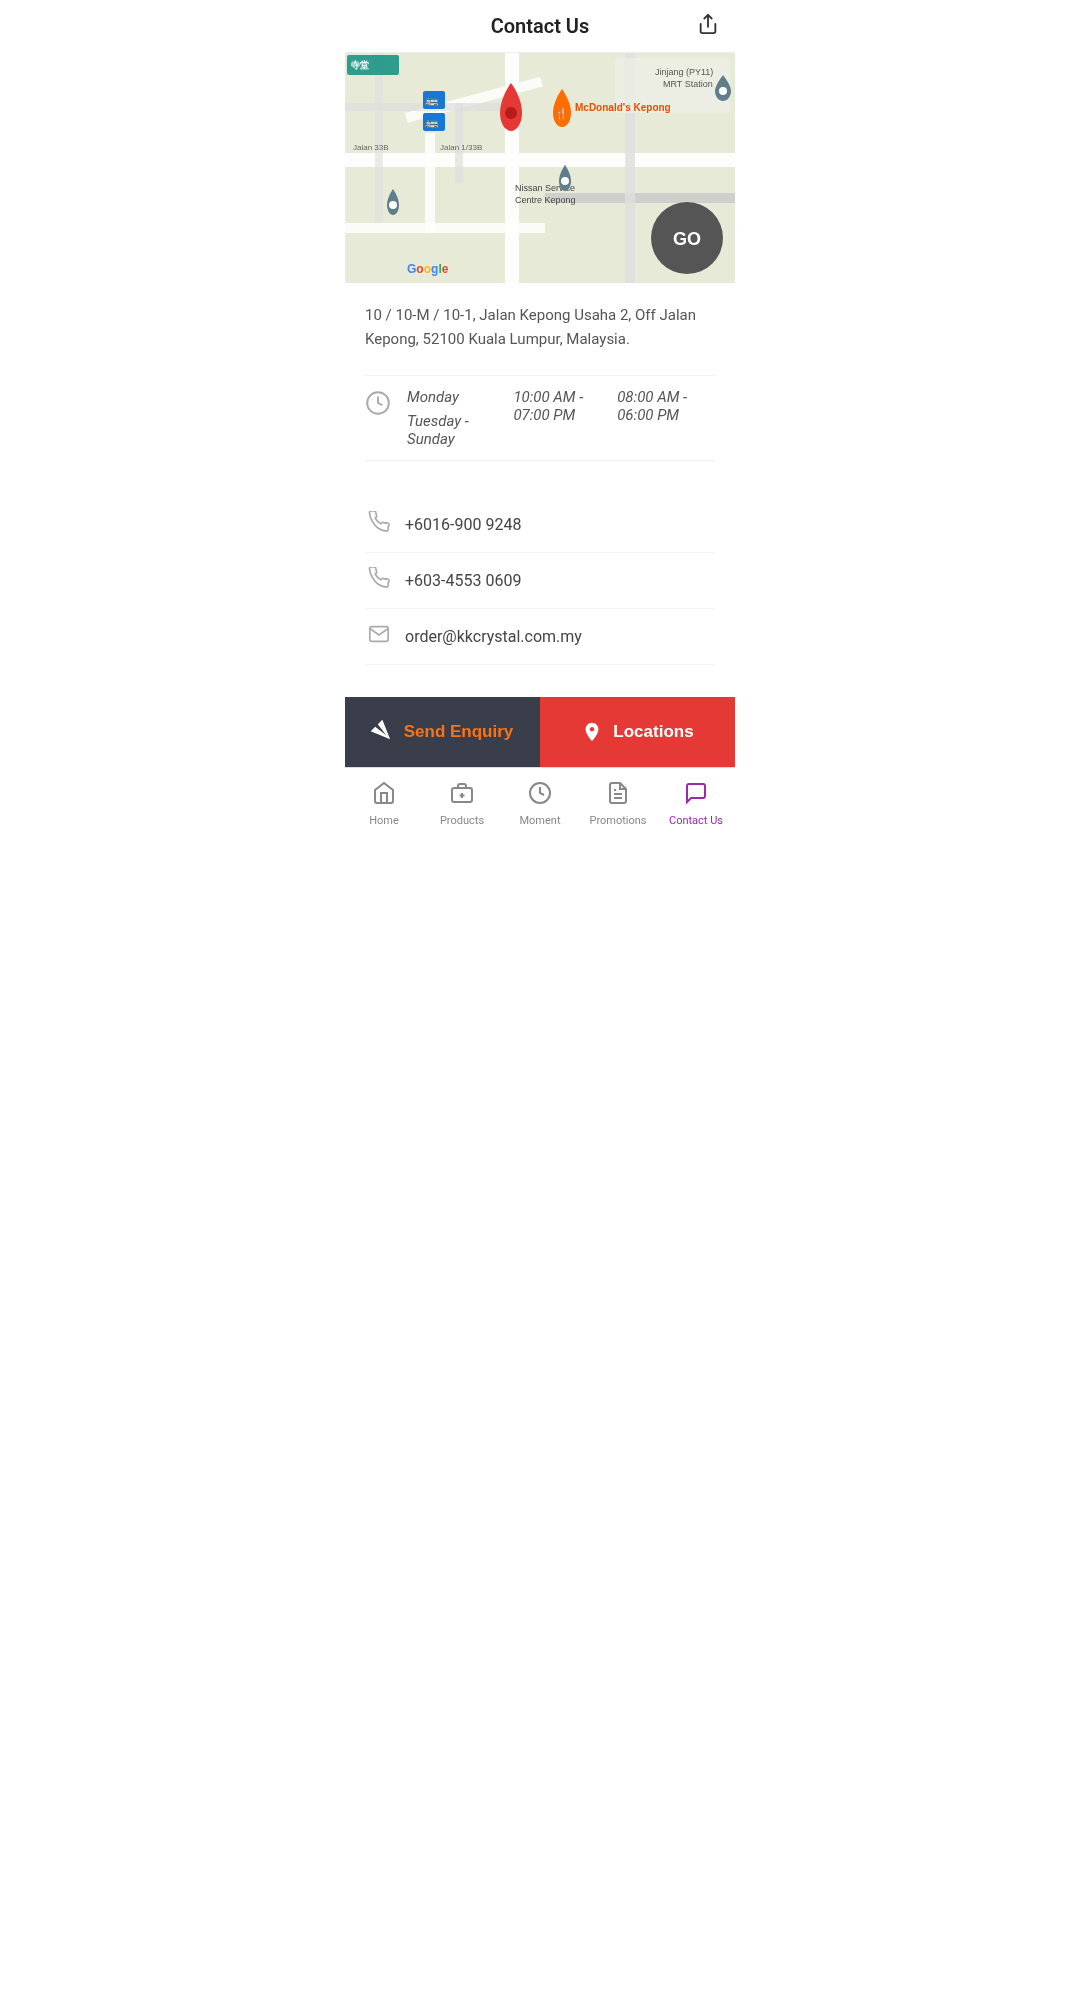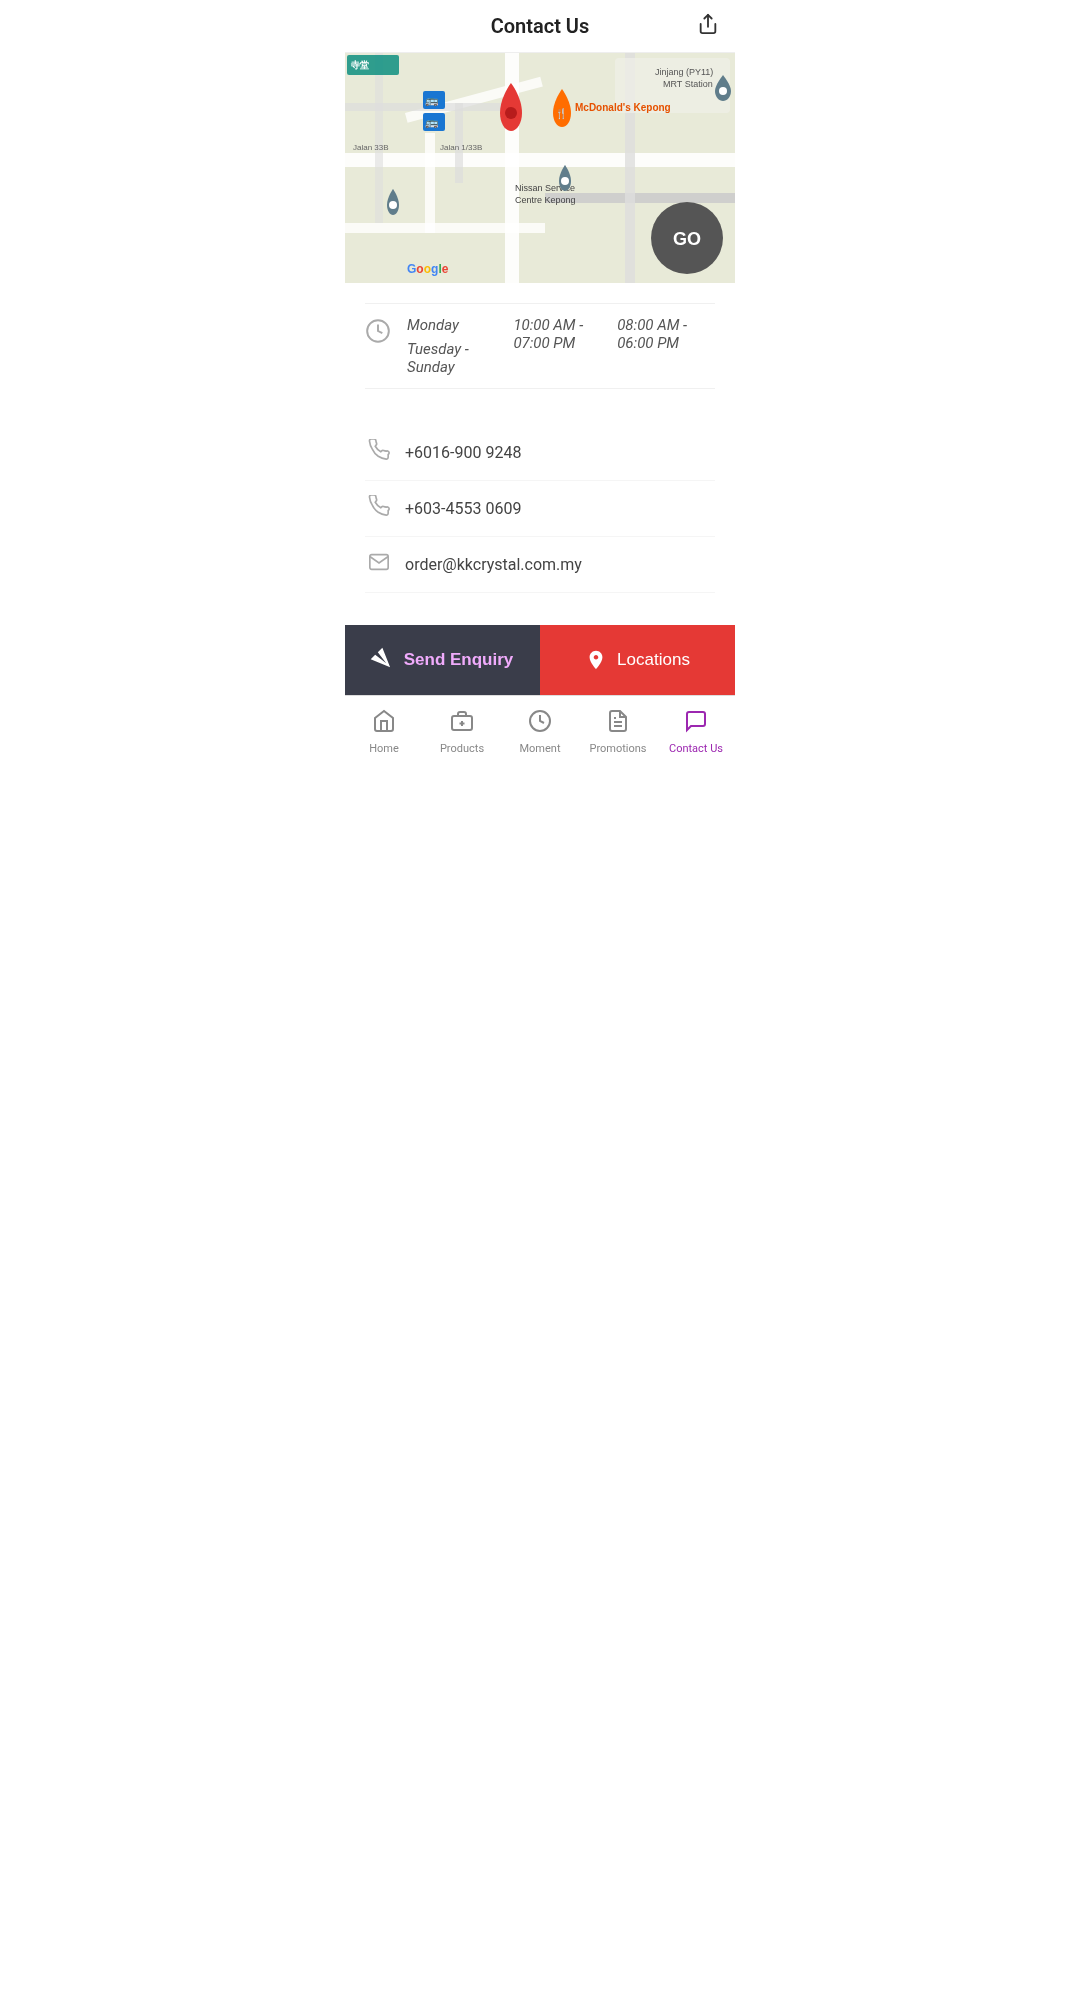--- a/index.html
+++ b/index.html
@@ -126,42 +126,42 @@
 
     
     .action-buttons {
       display: flex;
       height: 70px;
       margin-top: 20px;
     }
     .btn-send-enquiry {
       flex: 1;
       background: #3a3d4a;
-      color: #f0abfc;
+      color: #f97316;
       border: none;
       display: flex;
       align-items: center;
       justify-content: center;
       gap: 10px;
       font-size: 17px;
       font-weight: 600;
       cursor: pointer;
       text-align: right;
     }
     .btn-locations {
       flex: 1;
       background: #e53935;
       color: #fff;
       border: none;
       display: flex;
       align-items: center;
       justify-content: center;
       gap: 10px;
       font-size: 17px;
-      font-weight: 400;
+      font-weight: 700;
       cursor: pointer;
     }
 
     
     .bottom-nav {
       display: flex;
       background: #fff;
       border-top: 1px solid #ddd;
       height: 72px;
       position: sticky;
@@ -265,20 +265,21 @@
       <tspan fill="#4285F4">G</tspan><tspan fill="#EA4335">o</tspan><tspan fill="#FBBC05">o</tspan><tspan fill="#4285F4">g</tspan><tspan fill="#34A853">l</tspan><tspan fill="#EA4335">e</tspan>
     </text>
 
     <circle cx="342" cy="185" r="36" fill="#555"></circle>
     <text x="342" y="192" font-size="18" fill="#fff" font-family="Arial" font-weight="700" text-anchor="middle">GO</text>
   </svg>
 </div>
 
 <div class="content">
 
+  <div class="address">10 / 10-M / 10-1, Jalan Kepong Usaha 2, Off Jalan Kepong, 52100 Kuala Lumpur, Malaysia.</div>
 
   <div class="hours-section">
     <div class="hours-icon">
       <svg width="26" height="26" viewBox="0 0 24 24" fill="none" stroke="#aaa" stroke-width="1.8">
         <circle cx="12" cy="12" r="10"></circle>
         <polyline points="12 6 12 12 16 14"></polyline>
       </svg>
     </div>
     <div class="hours-rows">
       <div class="hours-days">

